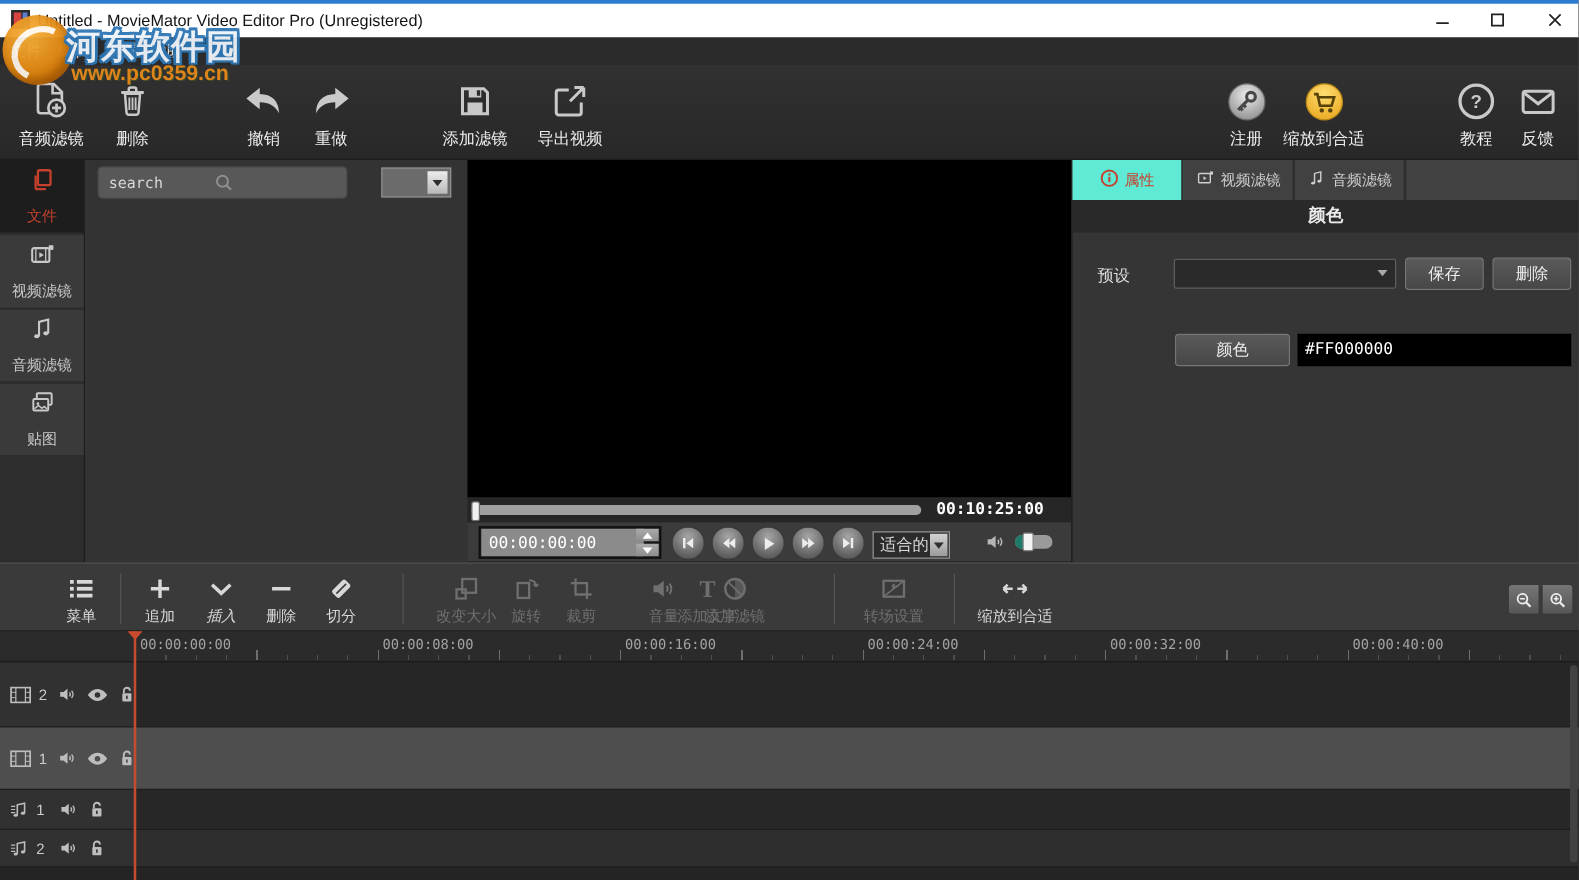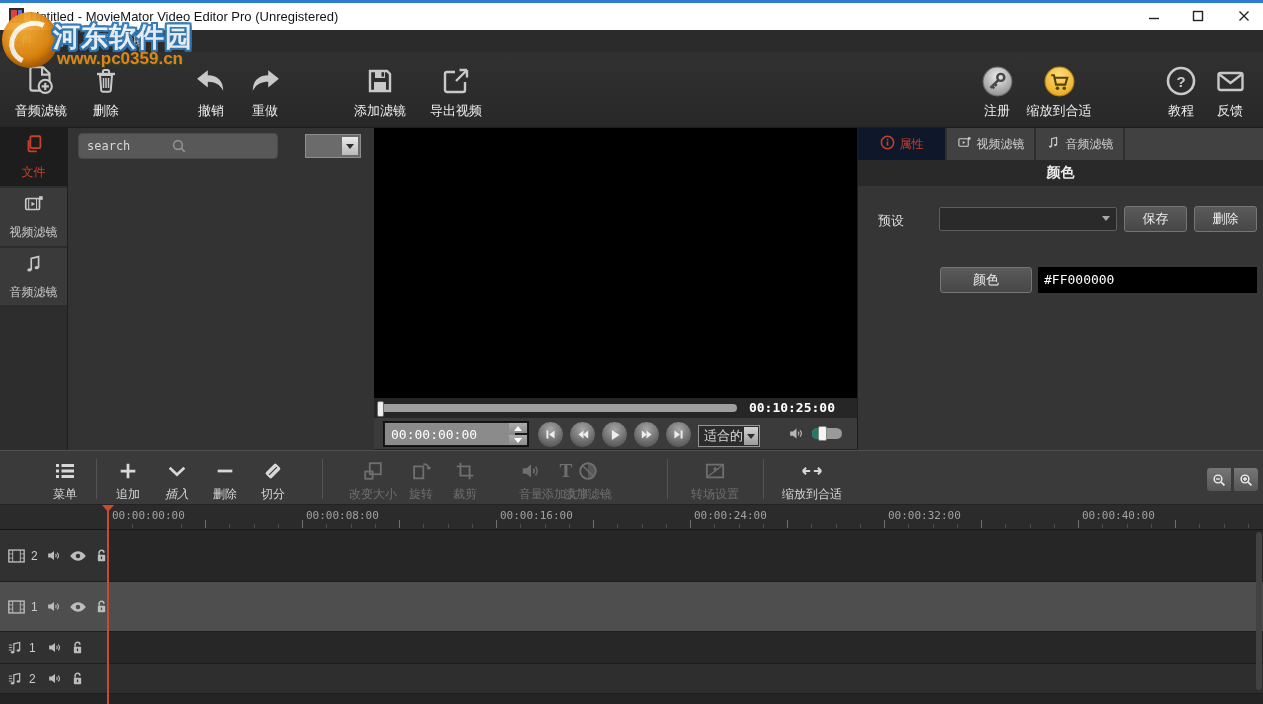--- a/index.html
+++ b/index.html
@@ -91,21 +91,21 @@
   .vol-icon{position:absolute;left:414px;top:8px;color:#b5b5b5;}
   .vol-slider{position:absolute;left:438px;top:10px;width:30px;height:11px;border-radius:6px;background:#9a9a9a;}
   .vol-fill{position:absolute;left:0;top:0;bottom:0;width:10px;background:#1e7b69;border-radius:6px 0 0 6px;}
   .vol-handle{position:absolute;left:6px;top:-2px;width:9px;height:15px;background:#f4f4f4;border:1px solid #858585;border-radius:2px;box-sizing:border-box;}
 
   
   .props{position:absolute;top:128px;left:857px;width:406px;height:322px;background:#353535;border-left:1px solid #1c1c1c;box-sizing:border-box;}
   .ptabbar{position:absolute;top:0;left:0;right:0;height:32px;background:#414141;display:flex;}
   .ptab{width:89px;height:32px;display:flex;align-items:center;justify-content:center;gap:5px;
         background:#414141;color:#cfcfcf;font-size:12px;border-right:2px solid #2e2e2e;box-sizing:border-box;}
-  .ptab.active{background:#0f172a;color:#c5412d;}
+  .ptab.active{background:#5eead4;color:#c5412d;}
   .pband{position:absolute;top:32px;left:0;right:0;height:26px;background:#292929;display:flex;align-items:center;
         justify-content:center;font-size:14px;font-weight:bold;color:#eaeaea;}
   .preset-label{position:absolute;left:20px;top:84px;font-size:13px;color:#dedede;}
   .preset-select{position:absolute;left:81px;top:79px;width:178px;height:24px;background:#2a2a2a;
         border:1px solid #5d5d5d;border-radius:2px;box-sizing:border-box;}
   .preset-select .chev{position:absolute;right:6px;top:8px;width:0;height:0;
         border-left:4px solid transparent;border-right:4px solid transparent;border-top:5px solid #a9a9a9;}
   .gbtn{background:linear-gradient(#5a5a5a,#474747);border:1px solid #767676;border-radius:3px;color:#ededed;
         font-size:13px;display:flex;align-items:center;justify-content:center;box-sizing:border-box;}
   .save-btn{position:absolute;left:266px;top:78px;width:63px;height:26px;}
@@ -325,20 +325,31 @@
     <div class="stab" style="top:120px;height:57px;">
       <span>
         <svg width="22" height="22" viewBox="0 0 24 24">
           <path d="M9 18.5V6l8-2v12" fill="none" stroke="currentColor" stroke-width="1.8"></path>
           <ellipse cx="7" cy="18.5" rx="2.3" ry="1.8" fill="currentColor"></ellipse>
           <ellipse cx="15" cy="16" rx="2.3" ry="1.8" fill="currentColor"></ellipse>
         </svg>
       </span>
       <span class="slabel">音频滤镜</span>
     </div>
+    <div class="stab" style="top:179px;height:57px;">
+      <span>
+        <svg width="22" height="22" viewBox="0 0 24 24">
+          <rect x="7" y="4" width="13" height="10" rx="1" fill="none" stroke="currentColor" stroke-width="1.7"></rect>
+          <rect x="4" y="9" width="13" height="10" rx="1" fill="#3a3a3a" stroke="currentColor" stroke-width="1.7"></rect>
+          <circle cx="8" cy="13" r="1.2" fill="currentColor"></circle>
+          <path d="M5 17.5l3.5-3 3 2.5 2-1.5 2.5 2" fill="none" stroke="currentColor" stroke-width="1.3"></path>
+        </svg>
+      </span>
+      <span class="slabel">贴图</span>
+    </div>
   </div>
 
   <div class="filepanel">
     <div class="search-box">
       <input class="search-input" type="text" placeholder="search" style="">
       <span class="search-icon">
         <svg width="16" height="16" viewBox="0 0 16 16" fill="none" stroke="currentColor">
           <circle cx="7" cy="7" r="4.4" stroke-width="1.6"></circle>
           <path d="M10.4 10.4l3.4 3.4" stroke-width="1.8"></path>
         </svg>

